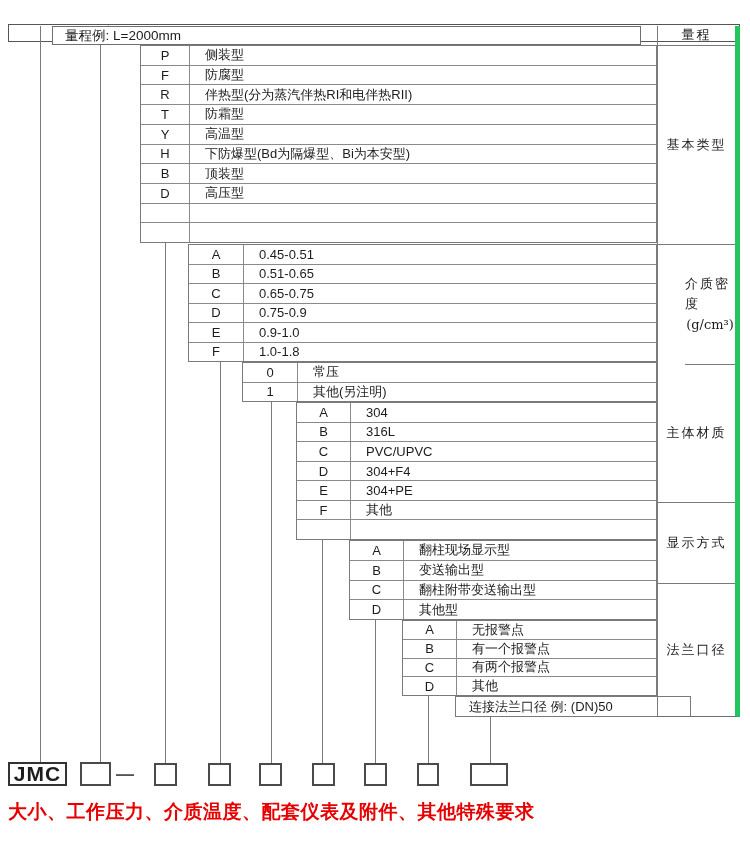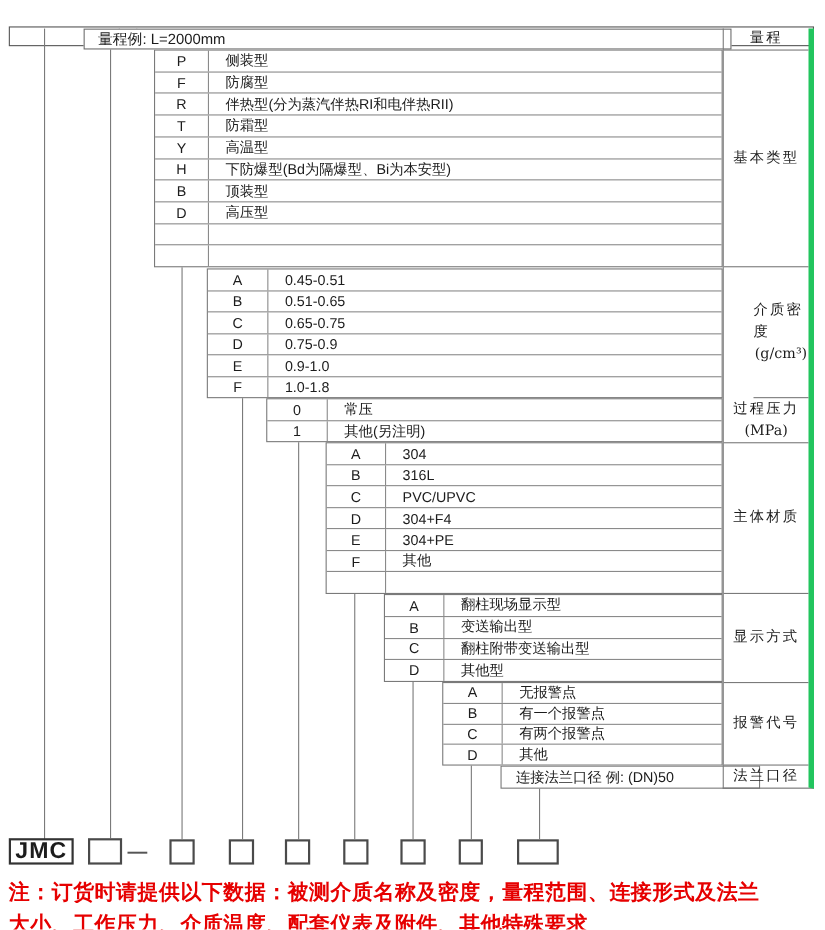--- a/index.html
+++ b/index.html
@@ -26,21 +26,21 @@
   .dash{color:#555;font-size:18px;font-weight:bold;display:flex;align-items:center;justify-content:center;}
   
   .note{font-weight:bold;font-size:19px;line-height:29px;letter-spacing:0.5px;}
 </style>
 </head>
 <body>
 
 <div class="abs hdr" style="left:8px;top:24px;width:732px;height:18px;padding-left:80px;border-color:#555;">
   <span>厂家编号</span>
 </div>
-<div class="abs hdr" style="left:76px;top:26px;width:589px;height:19px;padding-left:12px;">
+<div class="abs hdr" style="left:52px;top:26px;width:589px;height:19px;padding-left:12px;">
   <span>量程例: L=2000mm</span>
 </div>
 
 <div class="abs sec" style="left:140px;top:45px;width:517px;height:198px;--cw:48px;">
   <div class="row">
       <div class="code">P</div>
       <div class="desc">侧装型</div>
     </div>
   <div class="row">
       <div class="code">F</div>
@@ -197,32 +197,25 @@
   <div class="lcell" style="height:19px;">
       <span>量程</span>
     </div>
   <div class="lcell" style="height:198px;">
       <span>基本类型</span>
     </div>
   <div class="lcell" style="height:119px;margin-left:27px;">
       <span>介质密度</span>
       <span class="unit">(g/cm³)</span>
     </div>
-  <div class="lcell" style="height:40px;">
-      <span>过程压力</span>
-      <span class="unit">(MPa)</span>
-    </div>
   <div class="lcell" style="height:137px;">
       <span>主体材质</span>
     </div>
   <div class="lcell" style="height:80px;">
       <span>显示方式</span>
-    </div>
-  <div class="lcell" style="height:75px;">
-      <span>报警代号</span>
     </div>
   <div class="lcell" style="flex:1;">
       <span>法兰口径</span>
     </div>
 </div>
 
 <div class="abs vline" style="left:40px;top:26px;height:737px;"></div>
 <div class="abs vline" style="left:100px;top:45px;height:718px;"></div>
 <div class="abs vline" style="left:165px;top:243px;height:520px;"></div>
 <div class="abs vline" style="left:220px;top:362px;height:401px;"></div>
@@ -241,15 +234,14 @@
   </div>
 <div class="abs bbox" style="left:154px;top:763px;width:23px;height:23px;"></div>
 <div class="abs bbox" style="left:208px;top:763px;width:23px;height:23px;"></div>
 <div class="abs bbox" style="left:259px;top:763px;width:23px;height:23px;"></div>
 <div class="abs bbox" style="left:312px;top:763px;width:23px;height:23px;"></div>
 <div class="abs bbox" style="left:364px;top:763px;width:23px;height:23px;"></div>
 <div class="abs bbox" style="left:417px;top:763px;width:22px;height:23px;"></div>
 <div class="abs bbox" style="left:470px;top:763px;width:38px;height:23px;"></div>
 
 <div class="abs note" style="left:8px;top:797px;width:740px;color:#e60000;">
-  <div>注：订货时请提供以下数据：被测介质名称及密度，量程范围、连接形式及法兰</div>
   <div>大小、工作压力、介质温度、配套仪表及附件、其他特殊要求</div>
 </div>
 
 </body></html>

